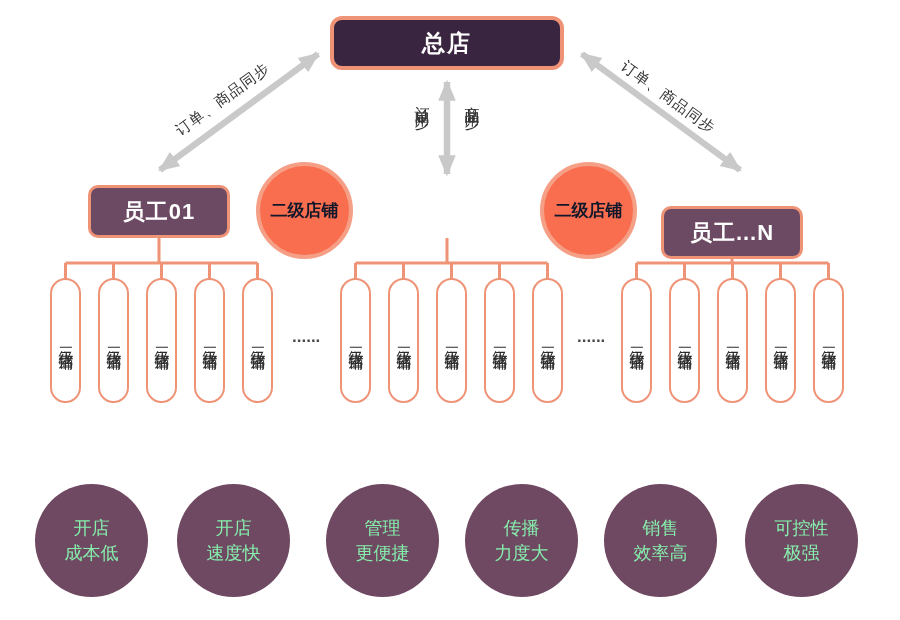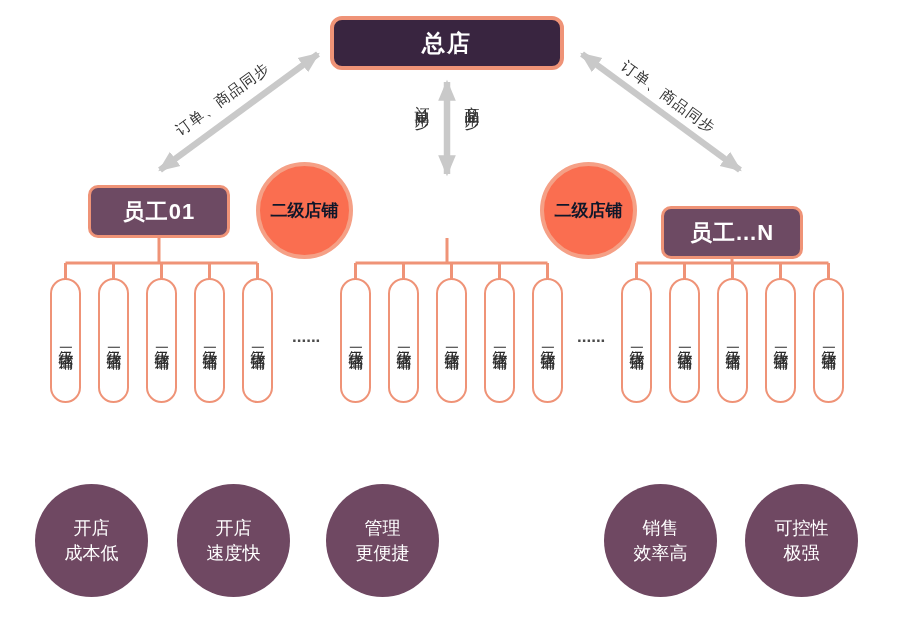--- a/index.html
+++ b/index.html
@@ -120,21 +120,21 @@
     letter-spacing: 1px;
   }
   .value-circle {
     position: absolute;
     top: 484px;
     width: 113px; height: 113px;
     background: #6f4862;
     border-radius: 50%;
     display: flex; flex-direction: column;
     align-items: center; justify-content: center;
-    color: #ffffff;
+    color: #86efac;
     font-size: 18px;
     line-height: 1.35;
     text-align: center;
   }
   .vc-1 { left: 35px; }
   .vc-2 { left: 177px; }
   .vc-3 { left: 326px; }
   .vc-4 { left: 465px; }
   .vc-5 { left: 604px; }
   .vc-6 { left: 745px; }
@@ -208,20 +208,24 @@
     <span>成本低</span>
   </div>
   <div class="value-circle vc-2">
     <span>开店</span>
     <span>速度快</span>
   </div>
   <div class="value-circle vc-3">
     <span>管理</span>
     <span>更便捷</span>
   </div>
+  <div class="value-circle vc-4">
+    <span>传播</span>
+    <span>力度大</span>
+  </div>
   <div class="value-circle vc-5">
     <span>销售</span>
     <span>效率高</span>
   </div>
   <div class="value-circle vc-6">
     <span>可控性</span>
     <span>极强</span>
   </div>
 
 </div>

